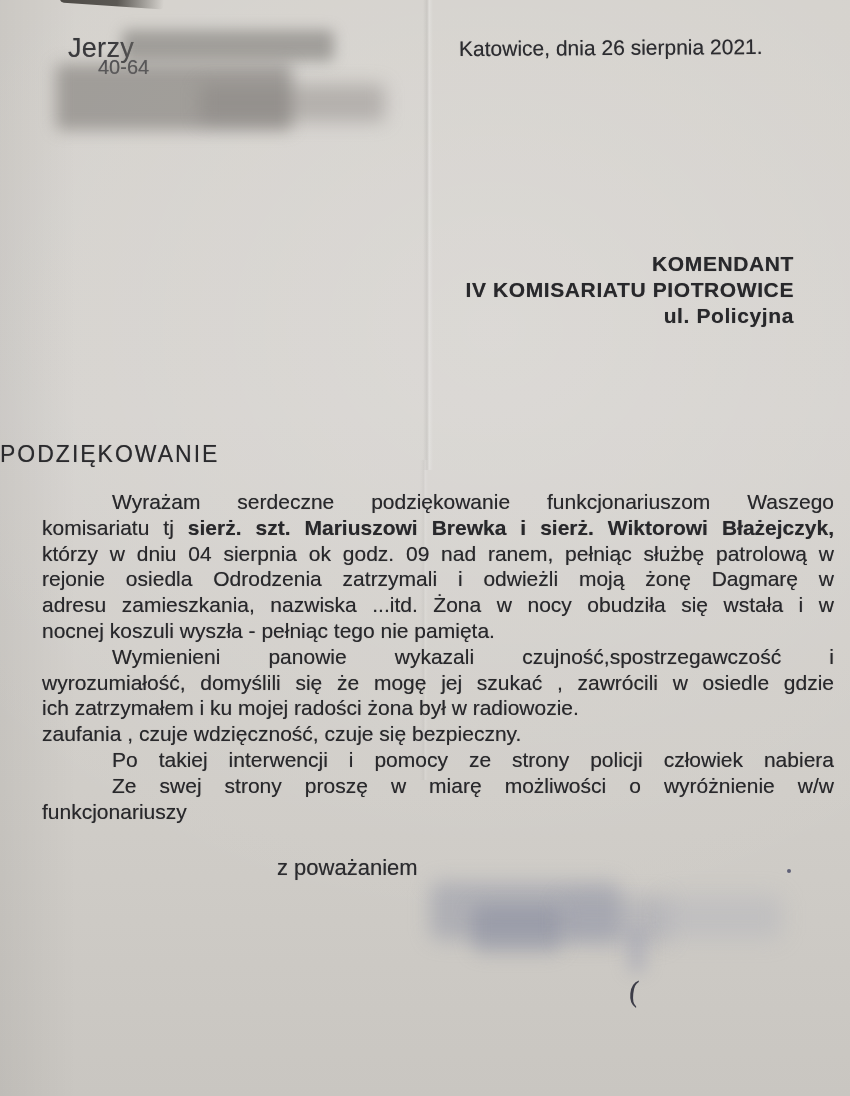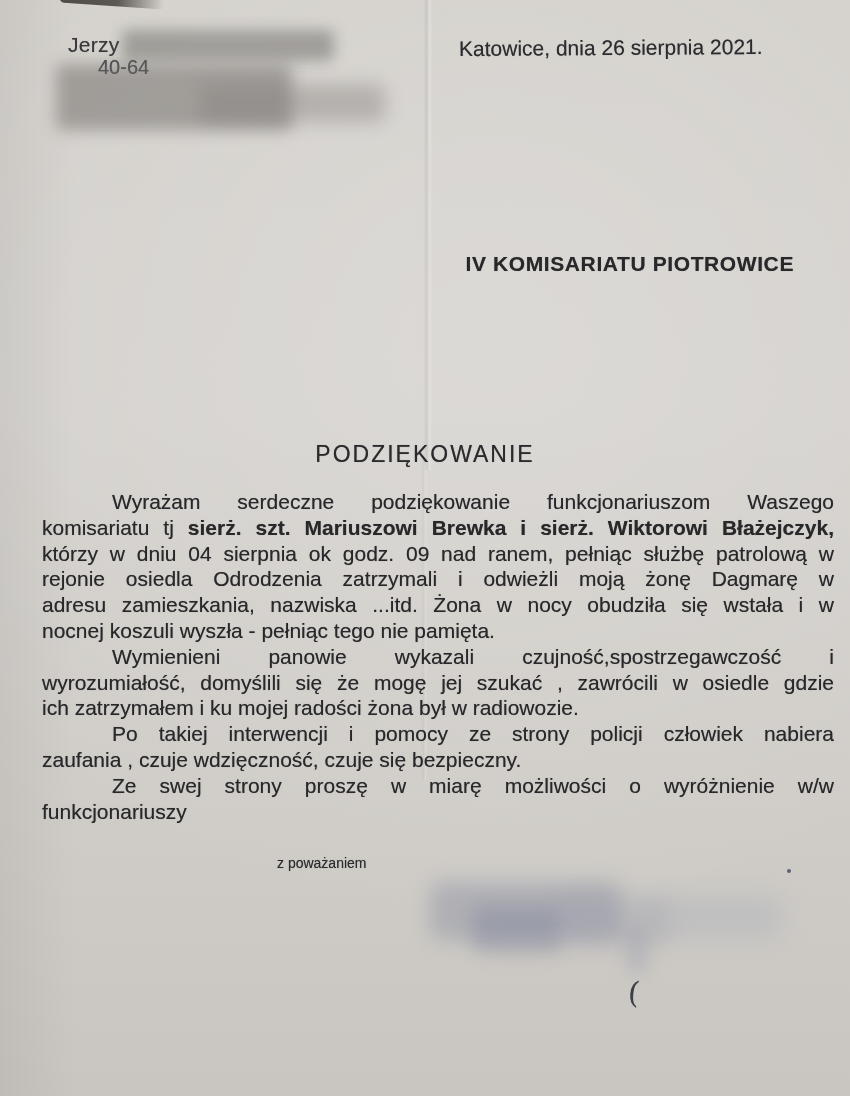--- a/index.html
+++ b/index.html
@@ -21,36 +21,36 @@
   .crease-v2{
     left:420px;top:460px;width:8px;height:320px;
     background:linear-gradient(90deg, rgba(0,0,0,0) 0%, rgba(0,0,0,0.03) 45%, rgba(255,255,255,0.12) 65%, rgba(0,0,0,0) 100%);
   }
   
   .top-mark{
     left:60px;top:-5px;width:104px;height:11px;border-radius:4px;
     background:linear-gradient(90deg,#4e4b47 0%, #5b5853 55%, rgba(91,88,83,0) 100%);
     transform:rotate(4deg);
   }
-  .sender{left:68px;top:33px;font-size:21px;letter-spacing:.3px;color:#39393c;}
+  .sender{left:68px;top:33px;font-size:27px;letter-spacing:.3px;color:#39393c;}
   .sender-line2{left:66px;top:56px;font-size:20px;color:#45454a;margin-left:32px;}
   
   .blur{filter:blur(7px);border-radius:6px;}
   .blur-name{left:122px;top:30px;width:212px;height:31px;background:rgba(116,114,111,.55);}
   .blur-addr1{left:56px;top:64px;width:236px;height:66px;background:rgba(116,113,110,.55);filter:blur(8px);}
   .blur-addr2{left:200px;top:84px;width:185px;height:38px;background:rgba(130,127,124,.42);filter:blur(9px);}
   .dateline{left:459px;top:36px;font-size:21px;color:#2c2c30;transform:rotate(-.4deg);}
   .recipient{right:56px;top:251px;text-align:right;font-weight:bold;font-size:21px;line-height:26px;letter-spacing:.6px;color:#28282b;}
-  .title{left:0;top:441px;width:850px;text-align:center;font-size:23px;letter-spacing:2px;color:#2a2a2d;}
+  .title{left:0;top:441px;width:850px;text-align:left;font-size:23px;letter-spacing:2px;color:#2a2a2d;}
   .body-text{left:30px;top:489px;width:792px;font-size:21px;line-height:25.8px;color:#28282b;}
   .bline{width:100%;white-space:normal;margin-left:12px;}
   .bline.just{text-align:justify;text-align-last:justify;}
   .bline.indent{padding-left:70px;box-sizing:border-box;}
   .b{font-weight:bold;}
-  .closing{left:277px;top:855px;font-size:14px;color:#2b2b2e;}
+  .closing{left:277px;top:855px;font-size:22px;color:#2b2b2e;}
   
   .sig{border-radius:10px;}
   .sig1{left:430px;top:882px;width:190px;height:58px;background:rgba(142,146,162,.48);filter:blur(10px);}
   .sig2{left:472px;top:905px;width:90px;height:48px;background:rgba(126,130,152,.40);filter:blur(9px);}
   .sig3{left:560px;top:896px;width:110px;height:48px;background:rgba(152,155,170,.38);filter:blur(10px);}
   .sig4{left:662px;top:895px;width:120px;height:44px;background:rgba(168,170,182,.32);filter:blur(11px);}
   .sig5{left:626px;top:928px;width:22px;height:46px;background:rgba(150,153,172,.35);filter:blur(8px);}
   .pen-mark{left:628px;top:975px;font-size:30px;color:#3d3d48;transform:rotate(6deg);font-family:"DejaVu Serif",serif;}
   .ink-dot{left:787px;top:869px;width:4px;height:4px;border-radius:50%;background:rgba(58,60,92,.75);}
   .soft{text-shadow:0 0 .7px rgba(40,40,44,.55);}
@@ -66,37 +66,39 @@
 
   <div class="abs sender soft">Jerzy</div>
   <div class="abs sender-line2 soft">40-64</div>
   <div class="abs blur blur-name"></div>
   <div class="abs blur-addr1 blur"></div>
   <div class="abs blur-addr2 blur"></div>
 
   <div class="abs dateline soft">Katowice, dnia 26 sierpnia 2021.</div>
 
   <div class="abs recipient soft">
+    <div>KOMENDANT</div>
     <div>IV KOMISARIATU PIOTROWICE</div>
+    <div>ul. Policyjna</div>
   </div>
 
   <div class="abs title soft">PODZIĘKOWANIE</div>
 
   <div class="abs body-text soft">
       <div class="bline indent just"><span>Wyrażam serdeczne podziękowanie funkcjonariuszom Waszego</span></div>
       <div class="bline just"><span>komisariatu tj </span><span class="b">sierż. szt. Mariuszowi Brewka i sierż. Wiktorowi Błażejczyk,</span></div>
       <div class="bline just"><span>którzy w dniu 04 sierpnia ok godz. 09 nad ranem, pełniąc służbę patrolową w</span></div>
       <div class="bline just"><span>rejonie osiedla Odrodzenia zatrzymali i odwieżli moją żonę Dagmarę w</span></div>
       <div class="bline just"><span>adresu zamieszkania, nazwiska ...itd. Żona w nocy obudziła się wstała i w</span></div>
       <div class="bline"><span>nocnej koszuli wyszła - pełniąc tego nie pamięta.</span></div>
       <div class="bline indent just"><span>Wymienieni panowie wykazali czujność,spostrzegawczość i</span></div>
       <div class="bline just"><span>wyrozumiałość, domyślili się że mogę jej szukać , zawrócili w osiedle gdzie</span></div>
       <div class="bline"><span>ich zatrzymałem i ku mojej radości żona był w radiowozie.</span></div>
+      <div class="bline"><span>zaufania , czuje wdzięczność, czuje się bezpieczny.</span></div>
       <div class="bline indent just"><span>Po takiej interwencji i pomocy ze strony policji człowiek nabiera</span></div>
-      <div class="bline"><span>zaufania , czuje wdzięczność, czuje się bezpieczny.</span></div>
       <div class="bline indent just"><span>Ze swej strony proszę w miarę możliwości o wyróżnienie w/w</span></div>
       <div class="bline"><span>funkcjonariuszy</span></div>
     </div>
 
   <div class="abs closing soft">z poważaniem</div>
 
   <div class="abs sig sig1"></div>
   <div class="abs sig sig2"></div>
   <div class="abs sig sig3"></div>
   <div class="abs sig sig4"></div>

